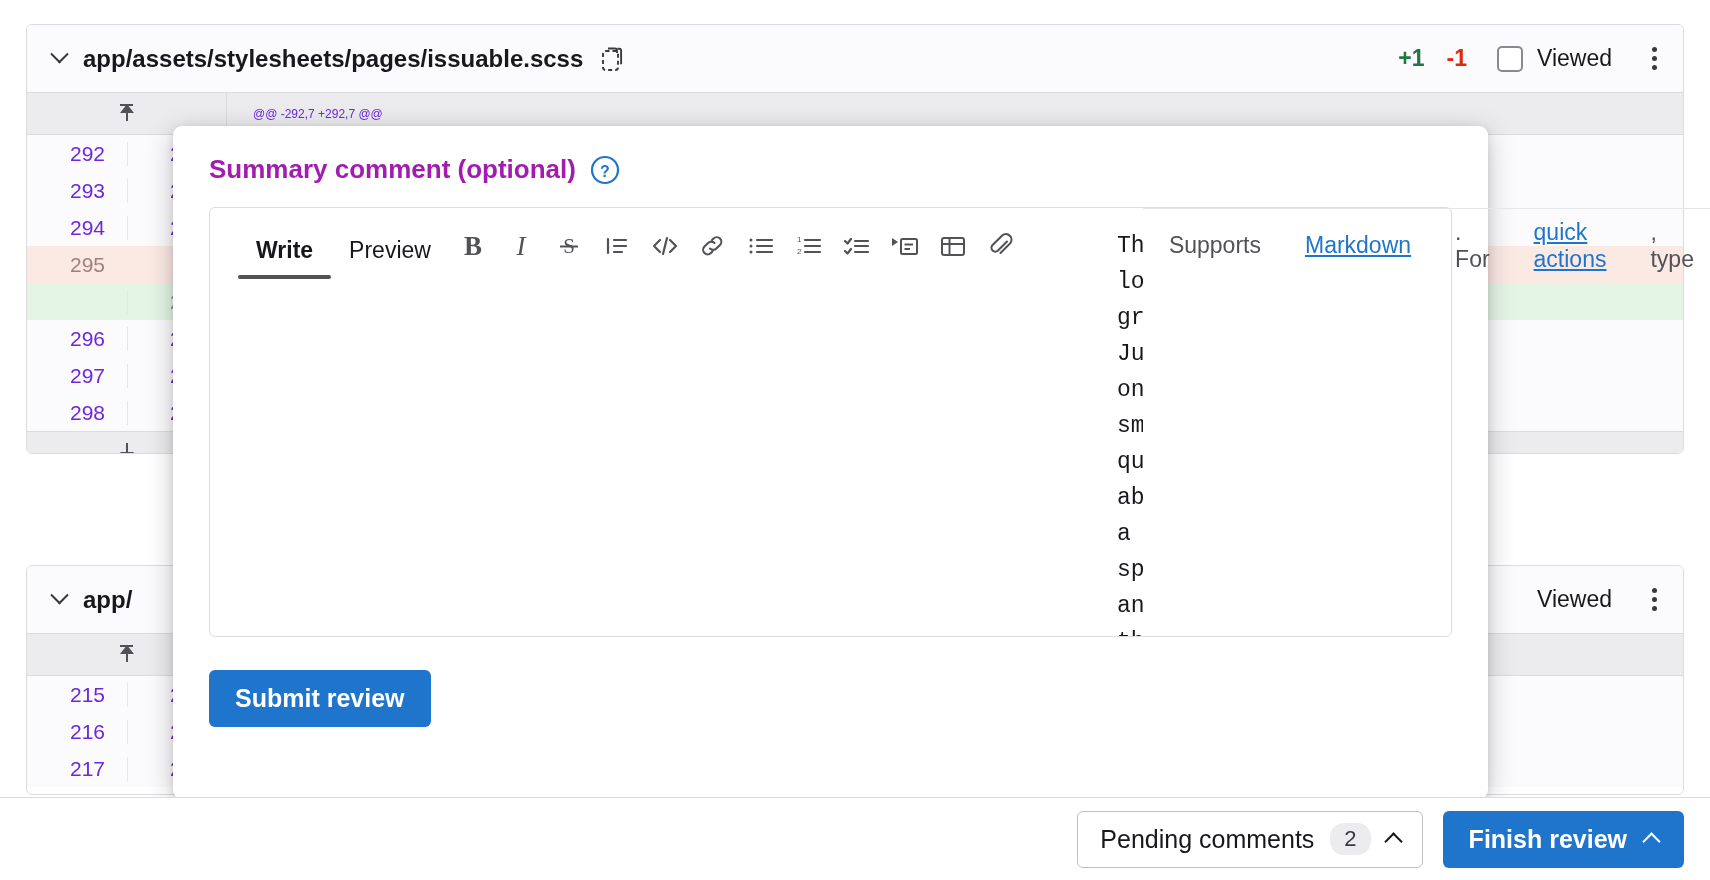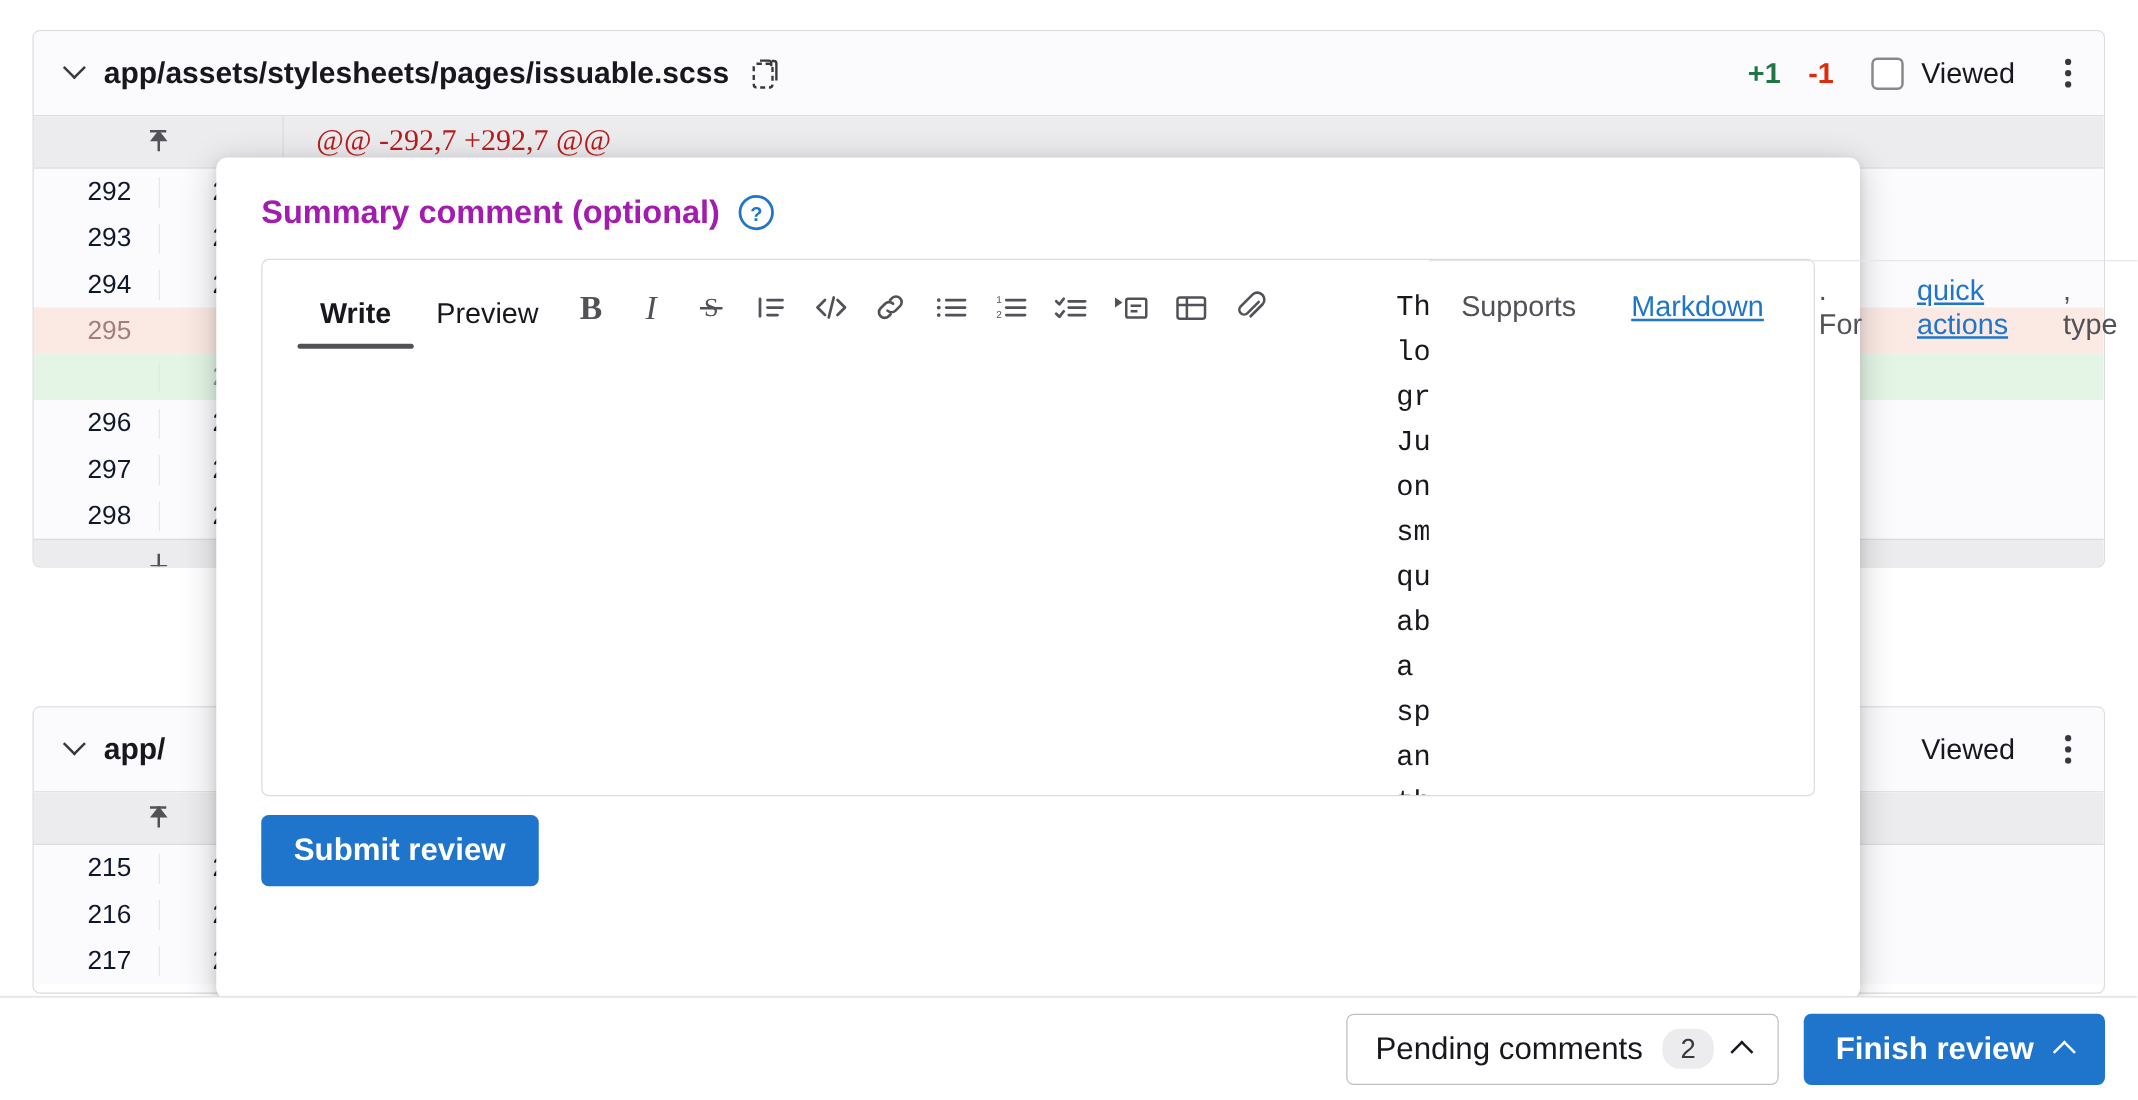--- a/index.html
+++ b/index.html
@@ -96,31 +96,31 @@
     align-items: center;
   }
   .hunk-expander {
     width: 200px;
     display: flex; align-items: center; justify-content: center;
     height: 100%;
     border-right: 1px solid #dcdcde;
     color: #535158;
   }
   .hunk-text {
-    font-family: Liberation Serif, serif;
-    font-size: 24px;
-    color: #b91c1c;
+    font-family: Liberation Sans, sans-serif;
+    font-size: 12px;
+    color: #6d28d9;
     padding-left: 26px;
   }
   .diff-row { display: flex; height: 37px; align-items: center; font-size: 21px; }
   .diff-row .ln {
     width: 100px;
     text-align: right;
     padding-right: 22px;
-    color: #0f172a;
+    color: #6d28d9;
     font-family: "Liberation Sans", sans-serif;
     flex: 0 0 auto;
   }
   .diff-row .ln.second { border-left: 1px solid #e6e6e8; }
   .diff-row.ctx { background: #fbfafd; }
   .diff-row.del { background: #fbe9e4; }
   .diff-row.del .ln { color: #a17f7f; }
   .diff-row.add { background: #e4f5e6; }
   .diff-row.add .ln { color: #7aa383; }
   .diff-code {
@@ -256,21 +256,21 @@
   }
   .btn-primary {
     background: #1f75cb;
     color: #fff;
     border: none;
     border-radius: 6px;
     font-size: 25px;
     font-weight: bold;
     font-family: "Liberation Sans", sans-serif;
     padding: 14px 26px;
-    margin-top: 15px;
+    margin-top: 33px;
   }
 
   
   #bottom-bar {
     position: absolute;
     left: 0; bottom: 0;
     width: 1710px; height: 83px;
     background: #ffffff;
     border-top: 1px solid #dcdcde;
     display: flex; align-items: center; justify-content: flex-end;

